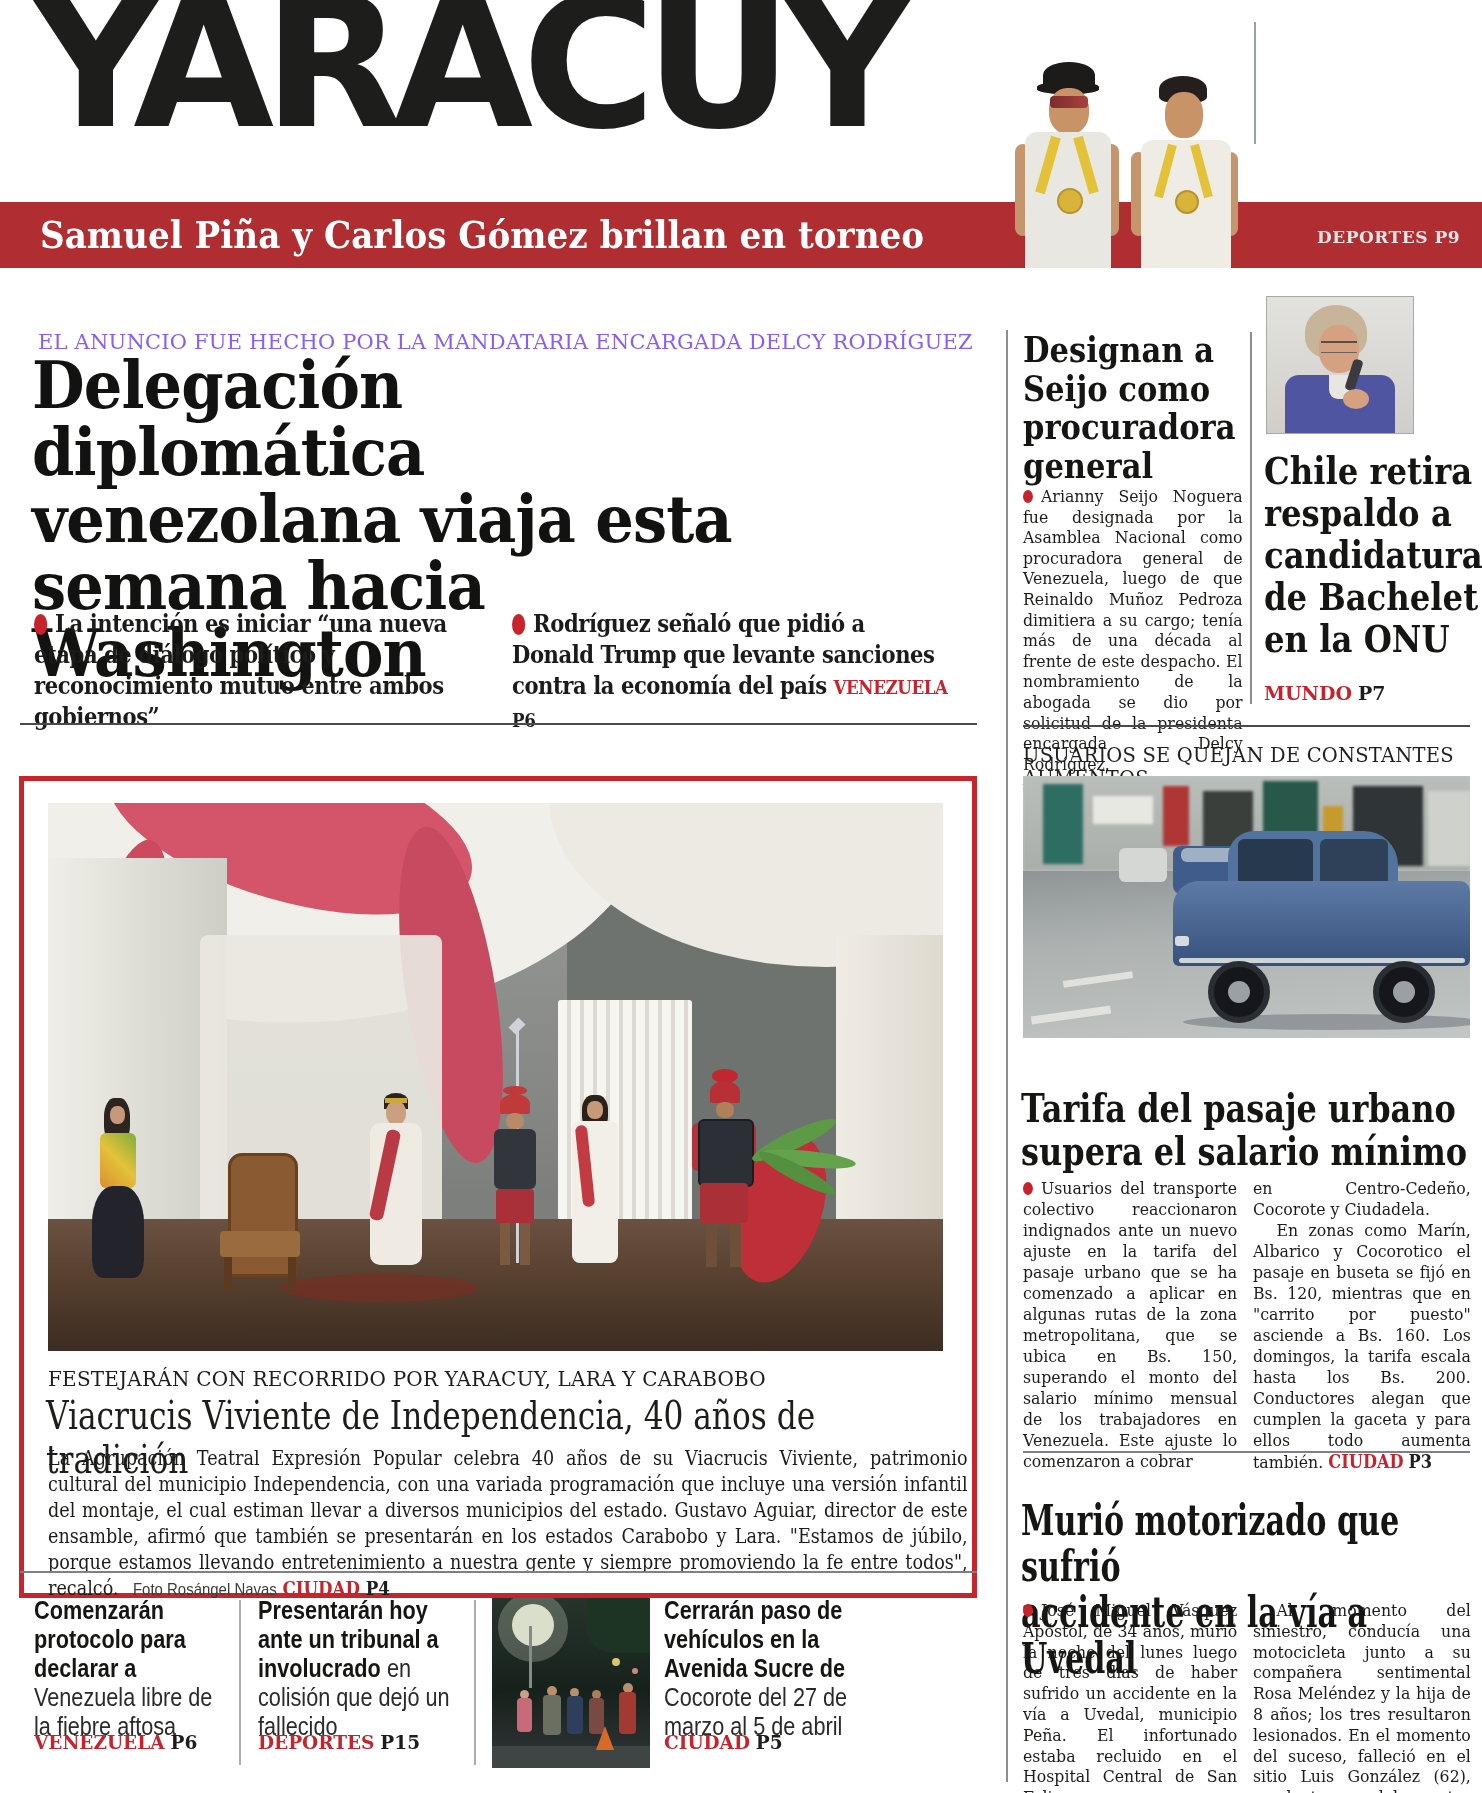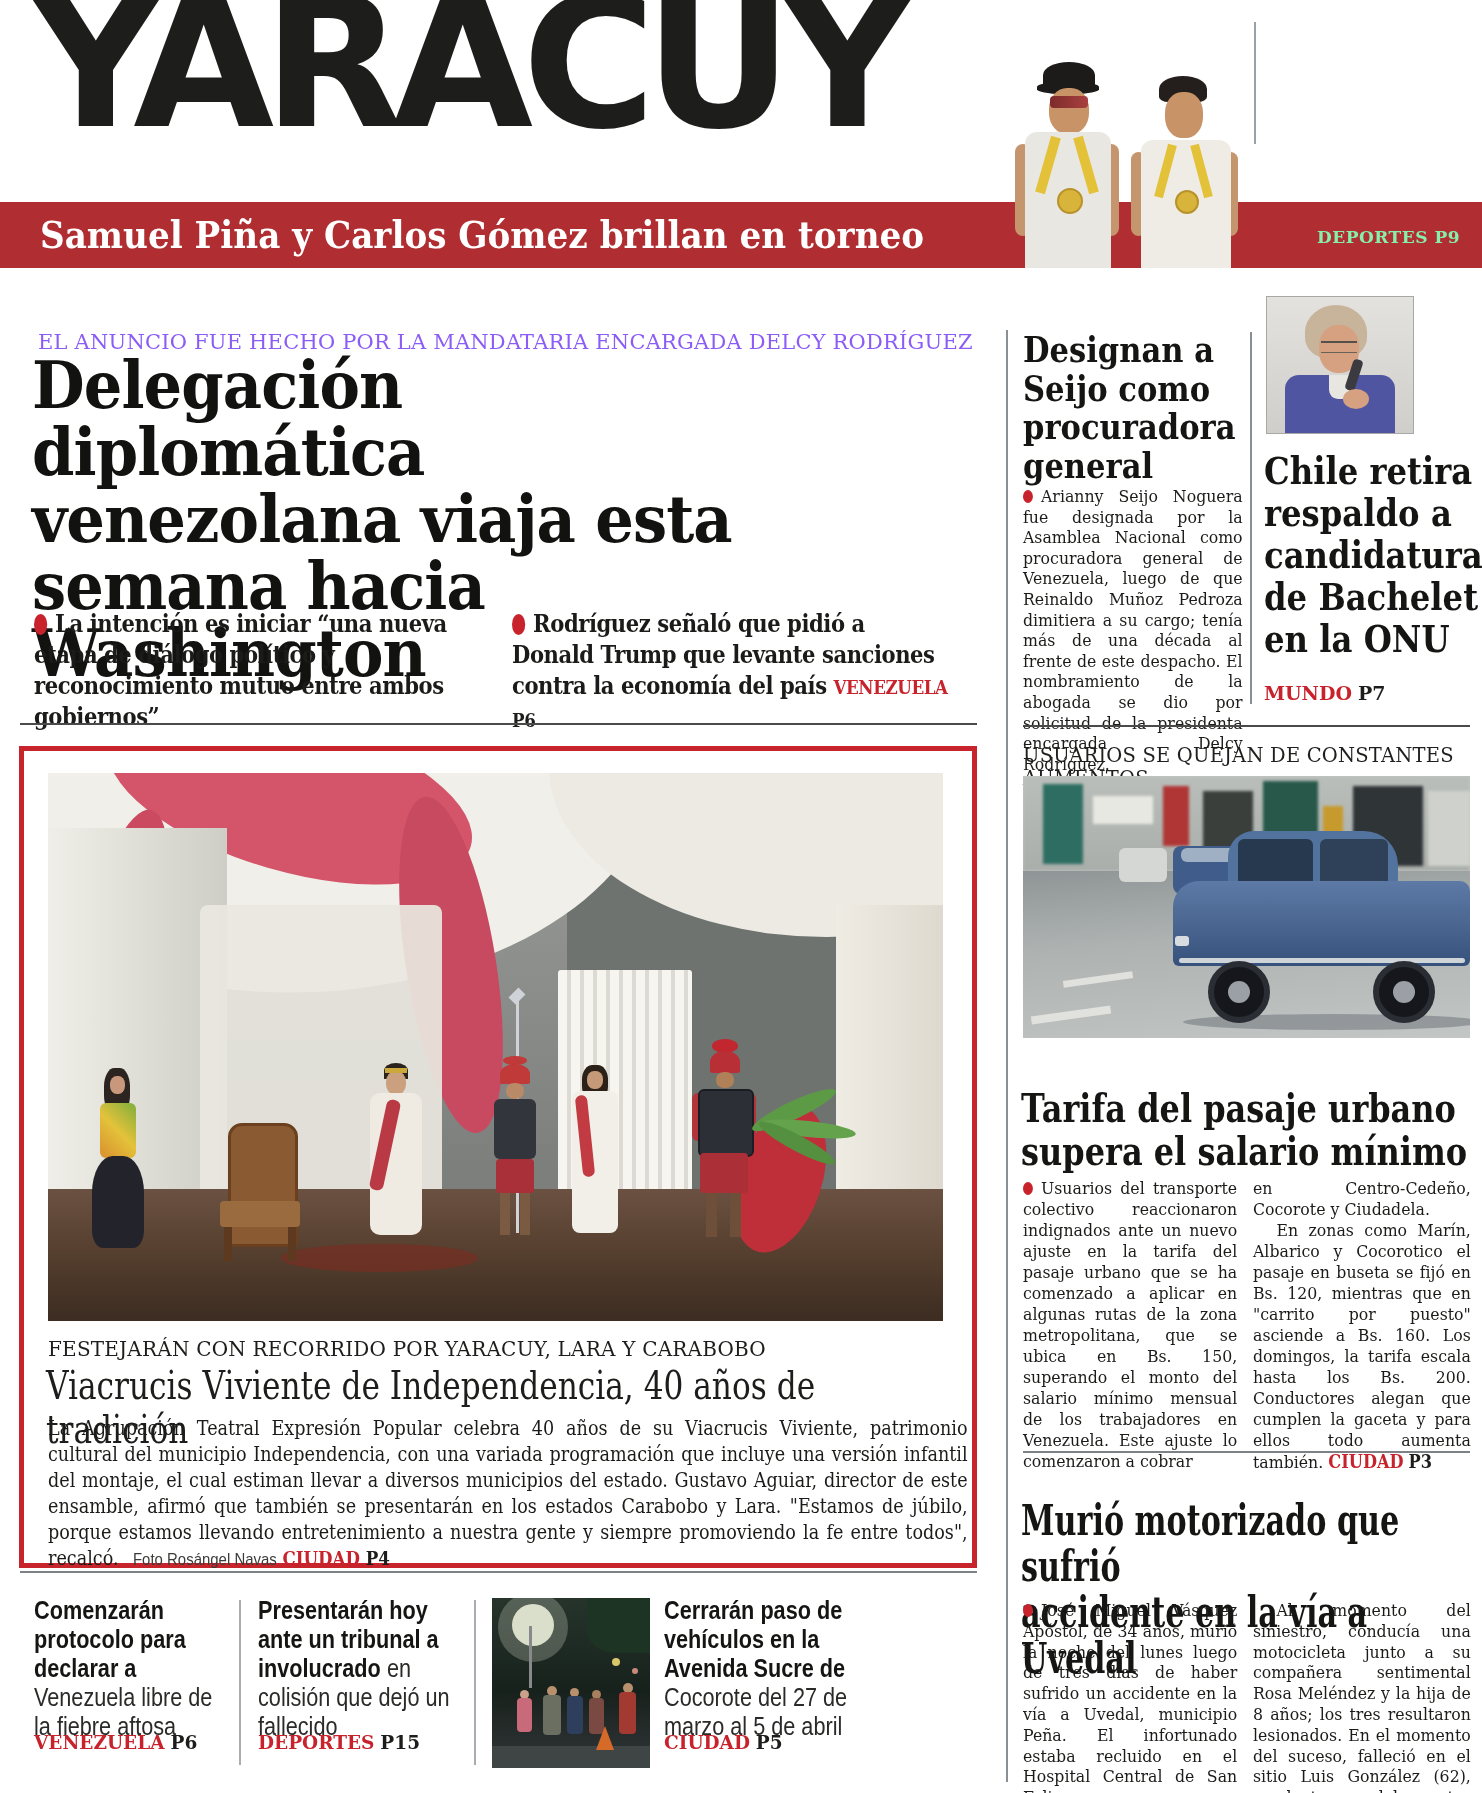--- a/index.html
+++ b/index.html
@@ -20,21 +20,21 @@
          transform:skewX(-20deg) rotate(-6deg);}
   .minfo{right:18px;top:14px;width:250px;text-align:right;}
   .minfo .d1{font-size:27px;font-weight:bold;line-height:32px;}
   .minfo .d2{font-size:23px;line-height:28px;}
   .minfo .d3{font-size:19px;line-height:25px;}
   .mdiv{left:1254px;top:22px;width:2px;height:122px;background:#9aa0a4;}
   
   .banner{left:0;top:202px;width:1482px;height:66px;background:#B02E31;}
   .banner .bh{position:absolute;left:40px;top:0;line-height:66px;color:#fff;font-weight:bold;
               font-size:38px;width:1100px;transform:scaleX(.9);transform-origin:0 0;}
-  .banner .bs{position:absolute;right:22px;top:25px;color:#86efac;font-weight:bold;font-size:17px;letter-spacing:.5px;}
+  .banner .bs{position:absolute;right:22px;top:25px;color:#e5e5e5;font-weight:bold;font-size:17px;letter-spacing:.5px;}
   
   .social{left:40px;top:284px;height:30px;font-size:21px;color:#29A4DD;white-space:nowrap;}
   .social .lb{font-weight:bold;margin-right:26px;}
   .social .hd{font-weight:bold;font-family:"DejaVu Serif",serif;margin-right:24px;}
   .fbi{display:inline-block;font-family:"DejaVu Serif",serif;font-weight:bold;font-size:26px;
        margin-right:8px;vertical-align:-2px;}
   .xi{display:inline-block;font-family:"DejaVu Sans",sans-serif;font-weight:bold;font-size:23px;margin-right:8px;}
   .igi{display:inline-block;width:19px;height:19px;border:3px solid #29A4DD;border-radius:6px;
        position:relative;margin-right:8px;vertical-align:-4px;}
   .igi .dt{position:absolute;left:5px;top:5px;width:9px;height:9px;border:2.5px solid #29A4DD;border-radius:50%;}
@@ -47,21 +47,21 @@
   
   .leadh{left:32px;top:352px;width:840px;font-size:66px;font-weight:bold;line-height:67px;
          color:#121210;transform:scaleX(.92);letter-spacing:-1px;}
   .bul{font-size:24px;font-weight:bold;line-height:31px;letter-spacing:-.5px;color:#1b1b19;}
   .dot{display:inline-block;width:15px;height:21px;border-radius:50%;background:#C8232C;
        margin-right:9px;vertical-align:-3px;}
   .sec{color:#C8232C;font-weight:bold;}
   .pg{color:#1d1d1b;font-weight:bold;}
   .lbl19{font-size:19px;}
   
-  .redbox{left:19px;top:746px;width:948px;height:812px;border:5px solid #C8242B;background:#fff;}
+  .redbox{left:19px;top:776px;width:948px;height:812px;border:5px solid #C8242B;background:#fff;}
   .vkick{position:absolute;left:24px;top:586px;font-size:20px;letter-spacing:.2px;}
   .vhead{position:absolute;left:22px;top:612px;width:1180px;font-size:40px;line-height:44px;
          color:#1d1d1b;transform:scaleX(.78);transform-origin:0 0;}
   .vpara{position:absolute;left:24px;top:664px;width:1045px;font-size:20px;line-height:26px;
          text-align:justify;transform:scaleX(.88);transform-origin:0 0;color:#1b1b19;}
   .vcred{font-family:"Liberation Sans",sans-serif;font-size:17px;color:#3c3c3a;margin-left:10px;}
   
   .rhead{font-weight:bold;color:#151513;transform:scaleX(.85);transform-origin:0 0;}
   .rbody{font-size:17.5px;line-height:21px;text-align:justify;transform:scaleX(.9);
          transform-origin:0 0;color:#1b1b19;}

